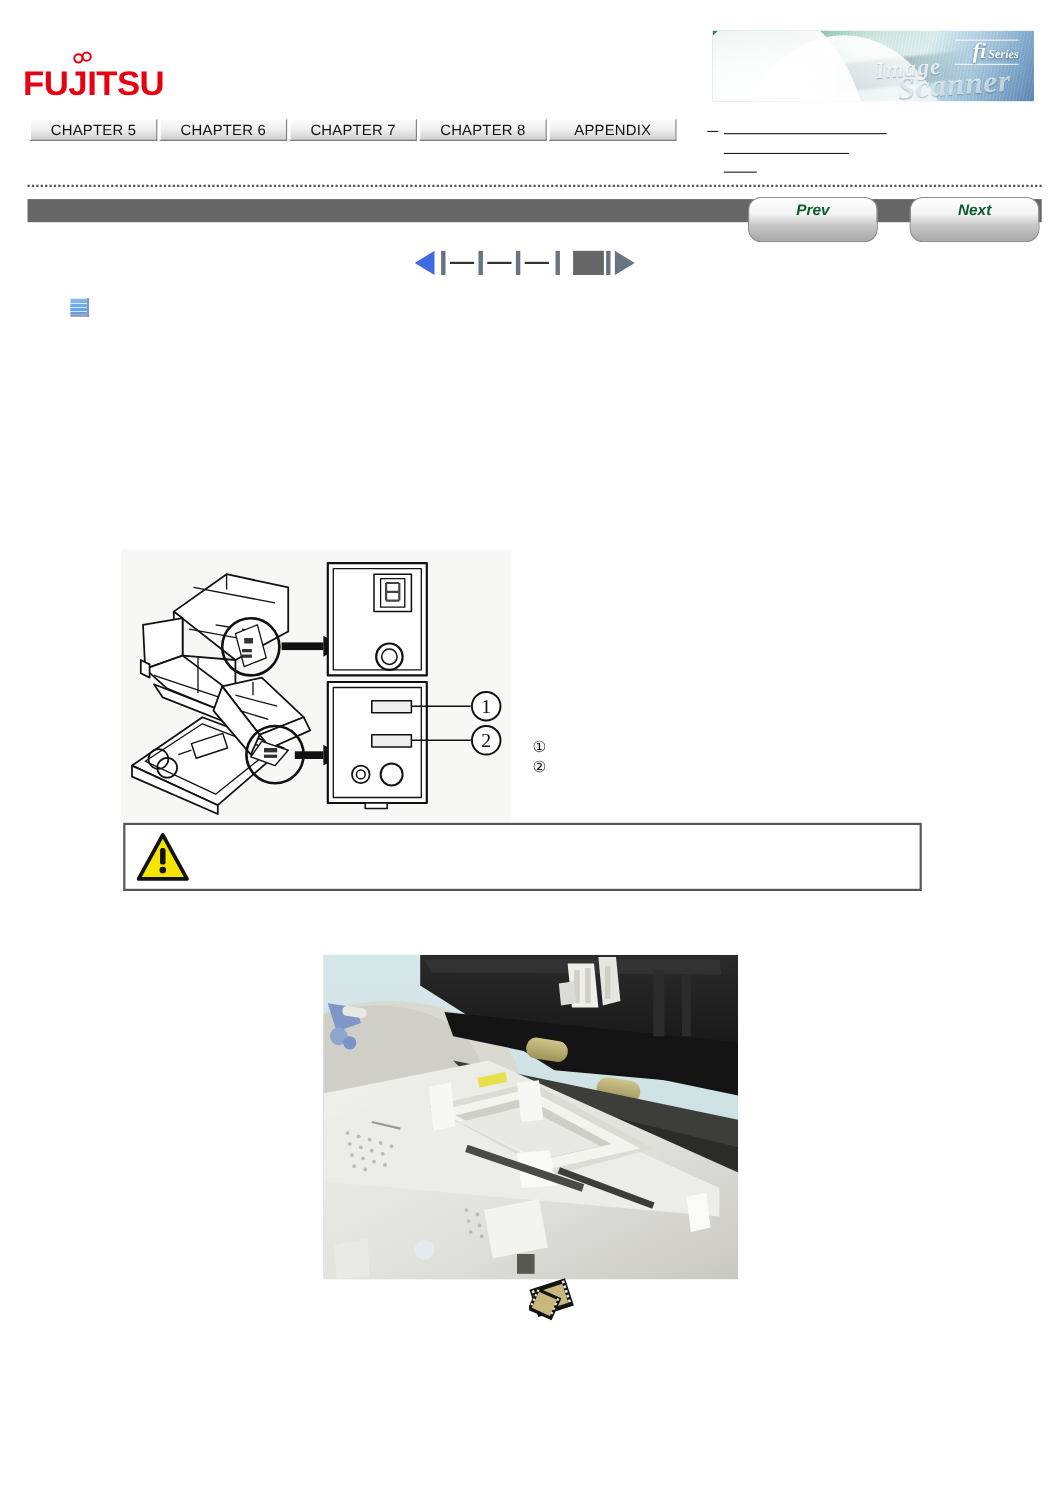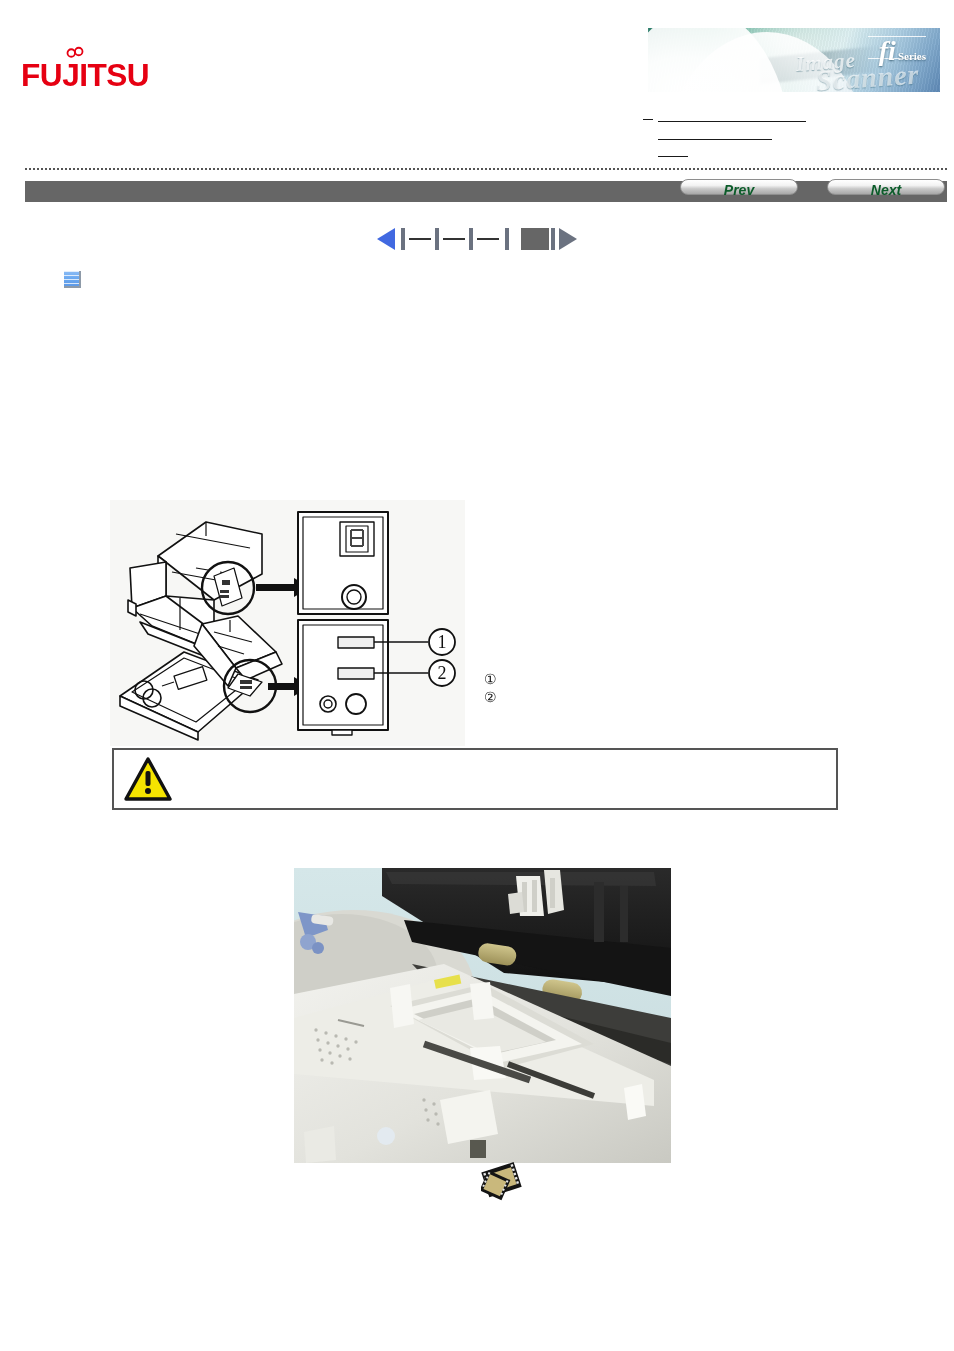--- a/index.html
+++ b/index.html
@@ -78,25 +78,25 @@
   }
   #fi-banner .fi-mark {
     position: absolute; right: 14px; top: 9px;
     color: #ffffff;
     line-height: 1;
     text-shadow: 0 1px 2px rgba(0,40,60,.55);
   }
   #fi-banner .fi-mark .fi-f {
     font-family: "Liberation Serif", serif;
     font-style: italic; font-weight: bold;
-    font-size: 28px;
+    font-size: 20px;
   }
   #fi-banner .fi-mark .fi-s {
     font-family: "Liberation Serif", serif;
-    font-weight: bold;
+    font-style: italic; font-weight: bold;
     font-size: 11px;
     margin-left: 2px;
   }
   #fi-banner .fi-rule {
     position: absolute; right: 14px; top: 8px;
     width: 58px; height: 1px; background: rgba(255,255,255,.85);
   }
   #fi-banner .fi-rule2 {
     position: absolute; right: 14px; top: 30px;
     width: 58px; height: 1px; background: rgba(255,255,255,.85);
@@ -168,21 +168,21 @@
 
   
   #pager-bar {
     position: absolute; left: 25px; top: 181px;
     width: 922px; height: 21px;
     background: #666666;
   }
   .pager-btn {
     position: absolute;
     top: 179px;
-    width: 118px; height: 16px;
+    width: 118px; height: 41px;
     border-radius: 12px;
     background: linear-gradient(180deg, #ffffff 0%, #f3f3f3 38%, #c9c9c9 62%, #a8a8a8 100%);
     border: 1px solid #8e8e8e;
     color: #0c5c2a;
     font-size: 14px;
     font-weight: bold;
     font-style: italic;
     font-family: "Liberation Sans", sans-serif;
     text-align: center;
     line-height: 21px;
@@ -321,20 +321,27 @@
   <div class="scan-word">Scanner</div>
   <div class="fi-rule"></div>
   <div class="fi-rule2"></div>
   <div class="fi-mark">
     <span class="fi-f">fi</span><span class="fi-s">Series</span>
   </div>
 </div>
 
 <table id="chapter-nav">
   <tbody>
+    <tr>
+      <td>CHAPTER 5</td>
+      <td>CHAPTER 6</td>
+      <td>CHAPTER 7</td>
+      <td>CHAPTER 8</td>
+      <td>APPENDIX</td>
+    </tr>
   </tbody>
 </table>
 
 <div id="nav-dash"></div>
 <div class="nav-link-rule" id="nav-link-1"></div>
 <div class="nav-link-rule" id="nav-link-2"></div>
 <div class="nav-link-rule" id="nav-link-3"></div>
 
 <div id="dotted-rule"></div>
 

